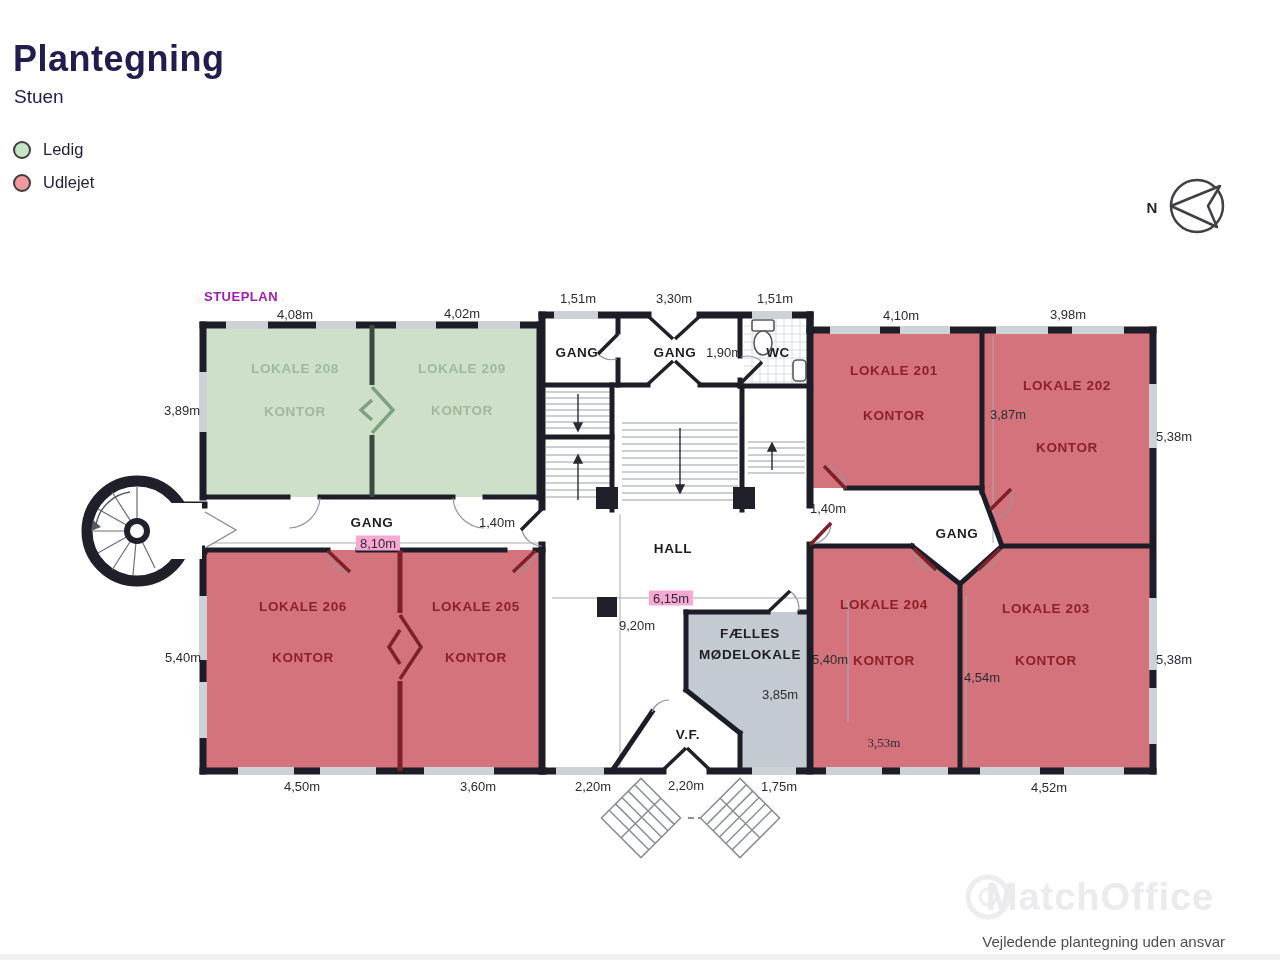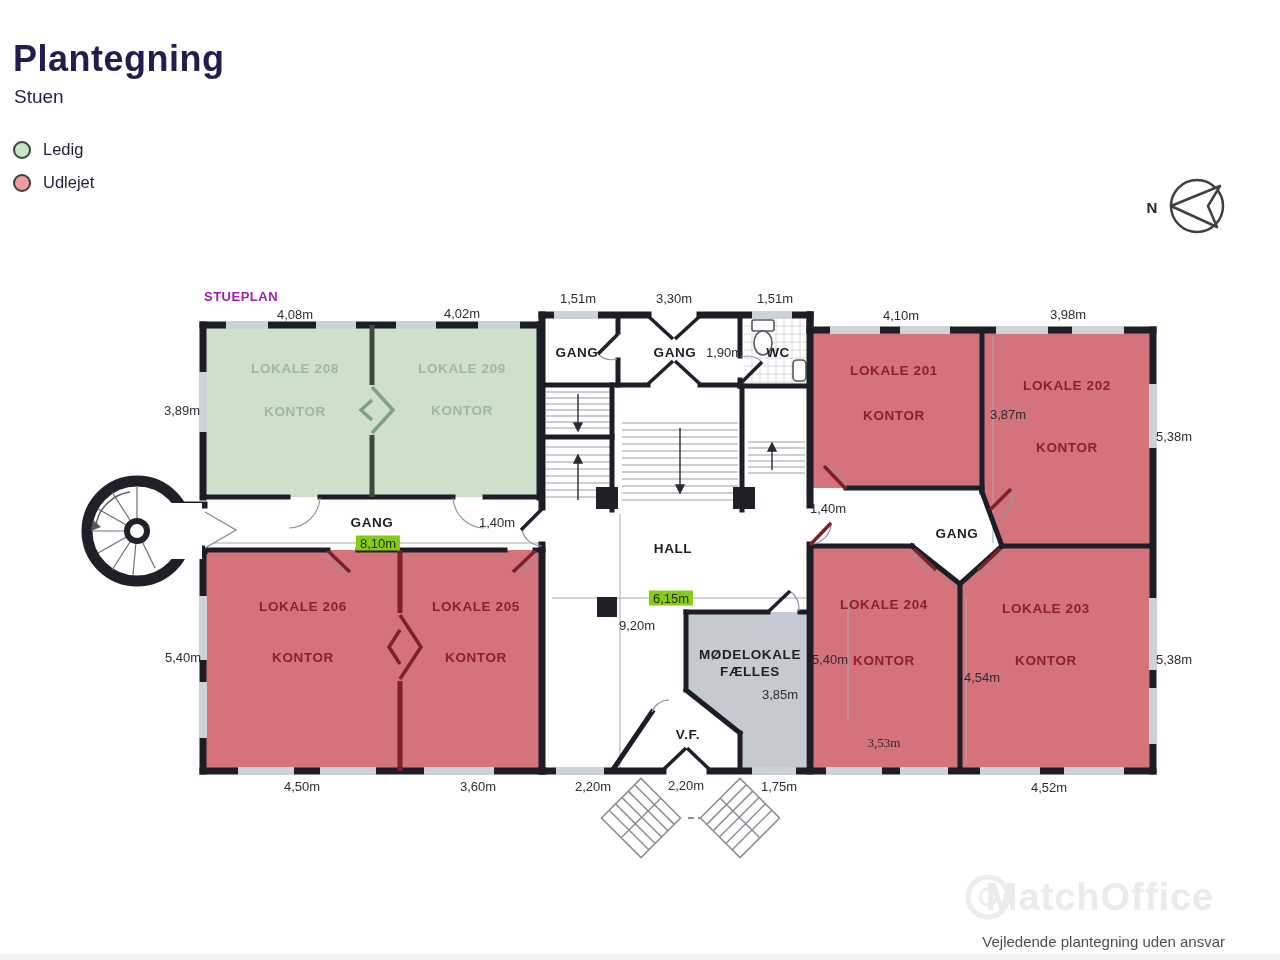--- a/index.html
+++ b/index.html
@@ -10,21 +10,21 @@
   .legend-item{position:absolute;display:flex;align-items:center;gap:12px;}
   .legend-swatch{width:18px;height:18px;border-radius:50%;border:2.5px solid #3c3c42;box-sizing:border-box;}
   .legend-label{font-size:16.5px;color:#1e1e38;}
   .plansvg{position:absolute;left:0;top:0;}
   .lbl{position:absolute;transform:translate(-50%,-50%);white-space:nowrap;}
   .room{font-size:13.5px;font-weight:700;letter-spacing:.6px;text-align:right;}
   .green-t{color:#a0b89b;}
   .red-t{color:#8e2127;}
   .dark-t{color:#1d1e24;}
   .dim{font-size:13px;color:#2b2c33;}
-  .on-line{background:#84cc16;padding:0 4px;}
+  .on-line{background:#f9a8d4;padding:0 4px;}
   .plan-title{position:absolute;transform:translate(0,-50%);font-size:13px;font-weight:700;color:#a21caf;letter-spacing:.5px;white-space:nowrap;}
   .north{font-size:15px;font-weight:700;color:#26262c;}
   .wm-text{position:absolute;transform:translate(-50%,-50%);font-size:38px;font-weight:700;color:#ebebee;letter-spacing:1px;}
   .disclaimer{position:absolute;right:55px;top:933px;font-size:15px;color:#4a4d55;}
   .bottom-strip{position:absolute;left:0;bottom:0;width:100%;height:6px;background:#f2f2f3;}
 </style>
 </head>
 <body>
 
 <div class="canvas">
@@ -285,21 +285,21 @@
   <div class="lbl dim" style="left:183px;top:657px;">5,40m</div>
 
   <div class="lbl room red-t" style="left:884px;top:604px;">LOKALE 204</div>
   <div class="lbl room red-t" style="left:884px;top:660px;">KONTOR</div>
   <div class="lbl dim" style="left:830px;top:659px;">5,40m</div>
   <div class="lbl room red-t" style="left:1046px;top:608px;">LOKALE 203</div>
   <div class="lbl room red-t" style="left:1046px;top:660px;">KONTOR</div>
   <div class="lbl dim" style="left:982px;top:677px;">4,54m</div>
   <div class="lbl dim" style="left:1174px;top:659px;">5,38m</div>
 
-  <div class="lbl room dark-t" style="left:750px;top:671px;">FÆLLES</div>
+  <div class="lbl room dark-t" style="left:750px;top:633px;">FÆLLES</div>
   <div class="lbl room dark-t" style="left:750px;top:654px;">MØDELOKALE</div>
   <div class="lbl dim" style="left:780px;top:694px;">3,85m</div>
   <div class="lbl room dark-t" style="left:688px;top:734px;">V.F.</div>
 
   <div class="lbl dim" style="left:302px;top:786px;">4,50m</div>
   <div class="lbl dim" style="left:478px;top:786px;">3,60m</div>
   <div class="lbl dim" style="left:593px;top:786px;">2,20m</div>
   <div class="lbl dim" style="left:686px;top:785px;">2,20m</div>
   <div class="lbl dim" style="left:779px;top:786px;">1,75m</div>
   <div class="lbl dim" style="left:884px;top:743px;font-family:Liberation Serif, serif;">3,53m</div>

